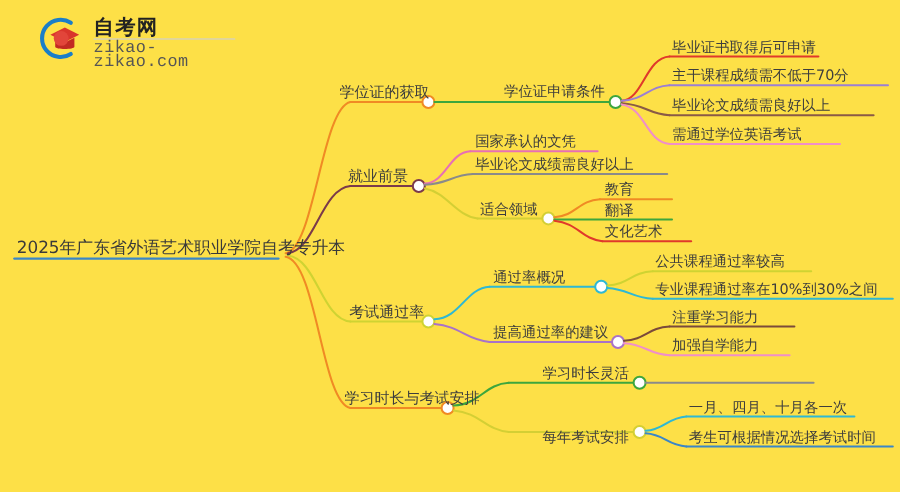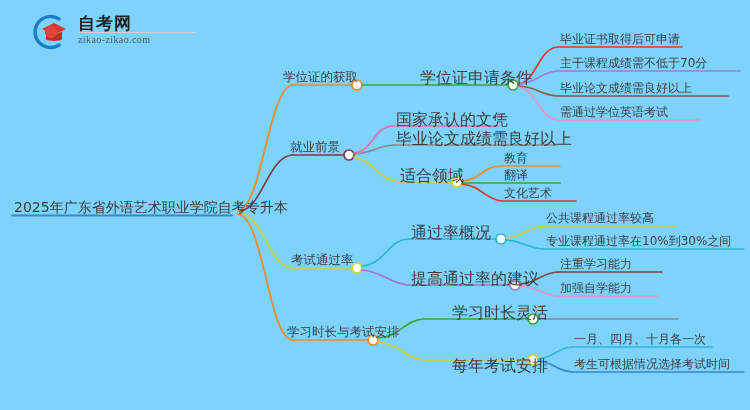--- a/index.html
+++ b/index.html
@@ -4,21 +4,21 @@
 <style>
   html, body {
     margin: 0;
     padding: 0;
     background: #ffffff;
   }
   #root-canvas {
     position: relative;
     width: 750px;
     height: 410px;
-    background: #7dd3fc;
+    background: #fde047;
     overflow: hidden;
     font-family: "DejaVu Sans", "Liberation Sans", sans-serif;
   }
   
   #logo {
     position: absolute;
     left: 28px;
     top: 10px;
     width: 170px;
     height: 44px;
@@ -38,26 +38,26 @@
   }
   .logo-cn {
     font-size: 17px;
     font-weight: bold;
     color: #222222;
     letter-spacing: 1px;
     line-height: 20px;
     font-family: "DejaVu Sans", "Liberation Sans", sans-serif;
   }
   .logo-url {
-    font-size: 10px;
+    font-size: 14px;
     color: #555555;
     letter-spacing: .4px;
     line-height: 12px;
     margin-top: 1px;
-    font-family: Liberation Serif, serif;
+    font-family: Liberation Mono, monospace;
   }
   .logo-rule {
     position: absolute;
     left: 50px;
     top: 22px;
     width: 118px;
     height: 1px;
     background: #cfcfcf;
   }
   
@@ -74,21 +74,21 @@
     white-space: nowrap;
     color: #3d3d3d;
     font-family: "DejaVu Sans", "Liberation Sans", sans-serif;
     line-height: 1.05;
   }
   .node.root {
     font-size: 14px;
     color: #3a3a3a;
   }
   .node.lvl1 { font-size: 12.5px; text-align: center; }
-  .node.lvl2 { font-size: 16px; }
+  .node.lvl2 { font-size: 12px; }
   .node.lvl3 { font-size: 12px; }
 </style>
 </head>
 <body>
 
 <div id="root-canvas">
 
   <div id="logo">
     <svg id="logo-mark" viewBox="0 0 46 40">
       <path d="M31 7 A15.5 15.5 0 1 0 31 33" fill="none" stroke="#1a7ec8" stroke-width="3.4" stroke-linecap="round"></path>

